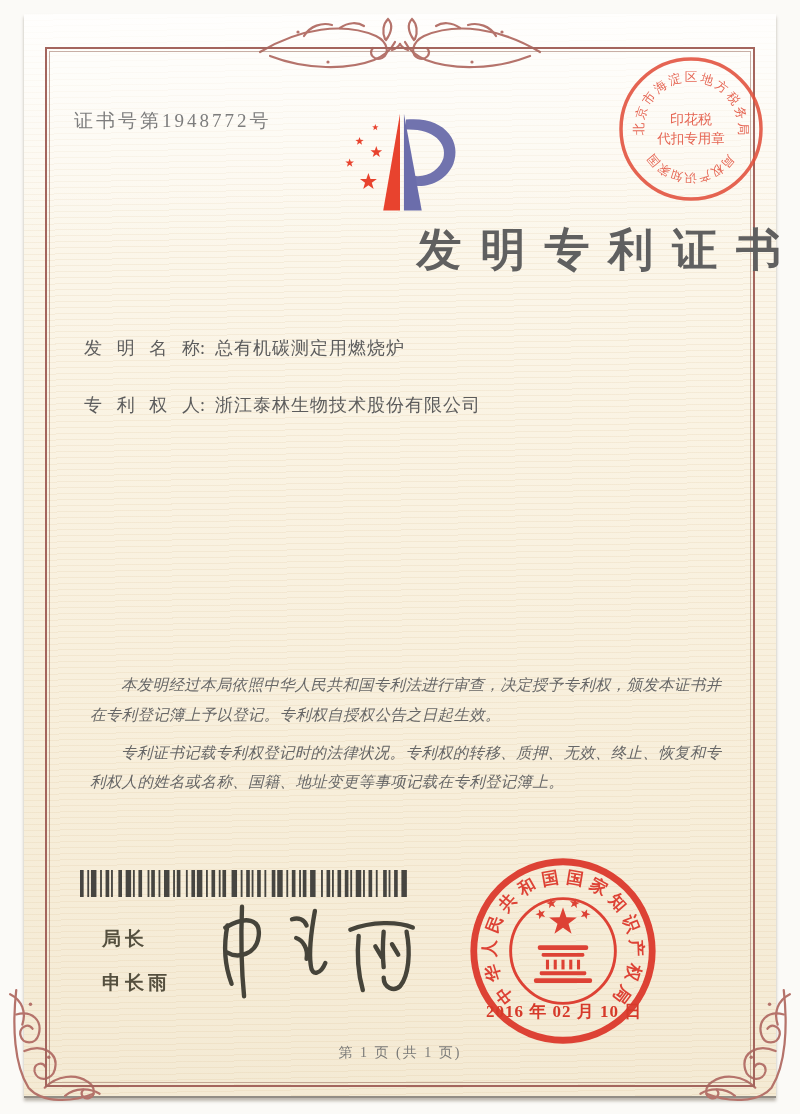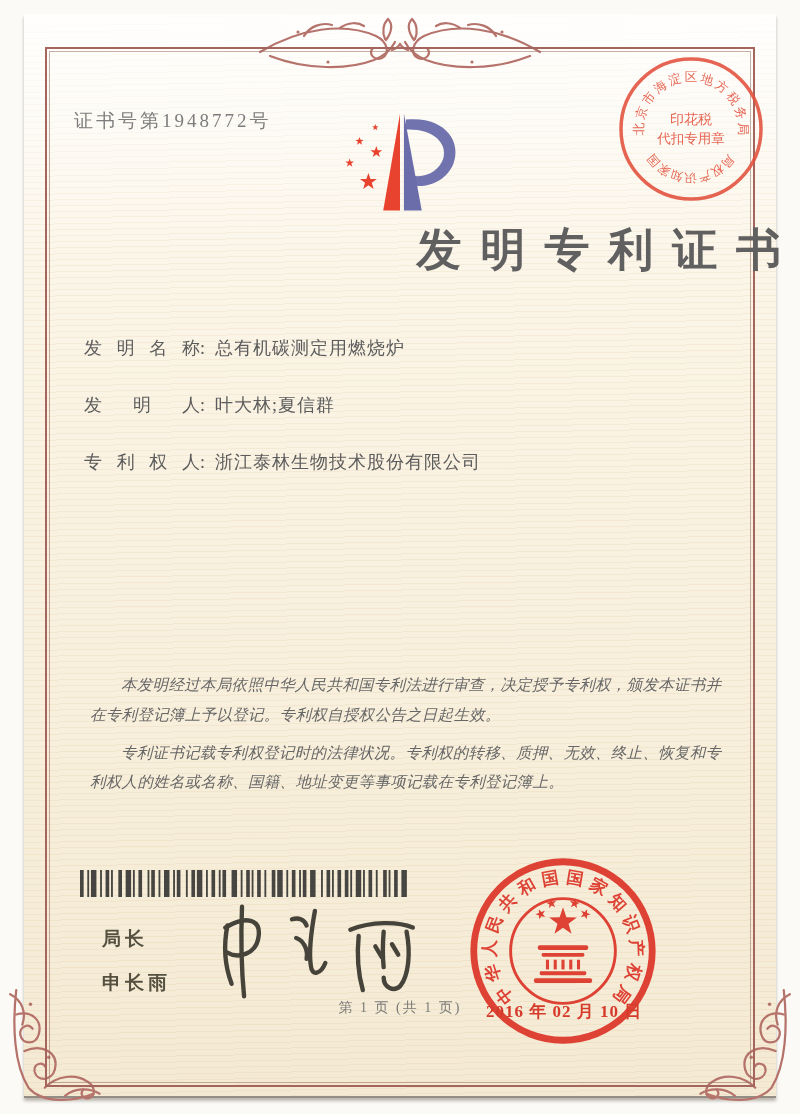--- a/index.html
+++ b/index.html
@@ -53,21 +53,21 @@
   .barcode rect{fill:#2e2d2b;opacity:.88;}
   .director{left:86px;top:926px;color:#55503f;font-size:19px;font-weight:bold;letter-spacing:4px;margin-left:16px;}
   .director div{margin-bottom:18px;}
   .signature{left:192px;top:898px;width:250px;height:105px;}
   .seal{left:466px;top:854px;width:194px;height:194px;opacity:.93;}
   .seal-date{
     left:486px;top:1000px;width:180px;color:#d63a2a;font-size:17px;
     font-weight:bold;letter-spacing:1px;
   }
   .footer{
-    left:0;width:800px;top:999px;text-align:center;color:#7a7a78;
+    left:0;width:800px;top:1044px;text-align:center;color:#7a7a78;
     font-size:14px;letter-spacing:2px;
   }
   .orn-top{left:240px;top:8px;width:320px;height:80px;}
   .orn-bl{left:2px;top:986px;width:122px;height:122px;}
   .orn-br{left:676px;top:986px;width:122px;height:122px;}
   svg text{font-family:"Liberation Serif","DejaVu Serif",serif;}
 </style>
 </head>
 <body>
 
@@ -150,23 +150,20 @@
     </g>
   <text x="75" y="70" text-anchor="middle" font-size="14" fill="#e2503c">印花税</text>
   <text x="75" y="89" text-anchor="middle" font-size="13.5" fill="#e2503c">代扣专用章</text>
 </svg>
 
 <div class="abs title">发明专利证书</div>
 
 <div class="abs fields">
   <div class="field-row">
     <span class="field-label">发明名称</span><span class="field-colon">:</span><span class="field-value">总有机碳测定用燃烧炉</span>
-  </div>
-  <div class="field-row">
-    <span class="field-label">发明人</span><span class="field-colon">:</span><span class="field-value">叶大林;夏信群</span>
   </div>
   <div class="field-row">
     <span class="field-label">专利权人</span><span class="field-colon">:</span><span class="field-value">浙江泰林生物技术股份有限公司</span>
   </div>
 </div>
 
 <div class="abs body-text">
   <p>本发明经过本局依照中华人民共和国专利法进行审查，决定授予专利权，颁发本证书并在专利登记簿上予以登记。专利权自授权公告之日起生效。</p>
   <p>专利证书记载专利权登记时的法律状况。专利权的转移、质押、无效、终止、恢复和专利权人的姓名或名称、国籍、地址变更等事项记载在专利登记簿上。</p>
 </div>

